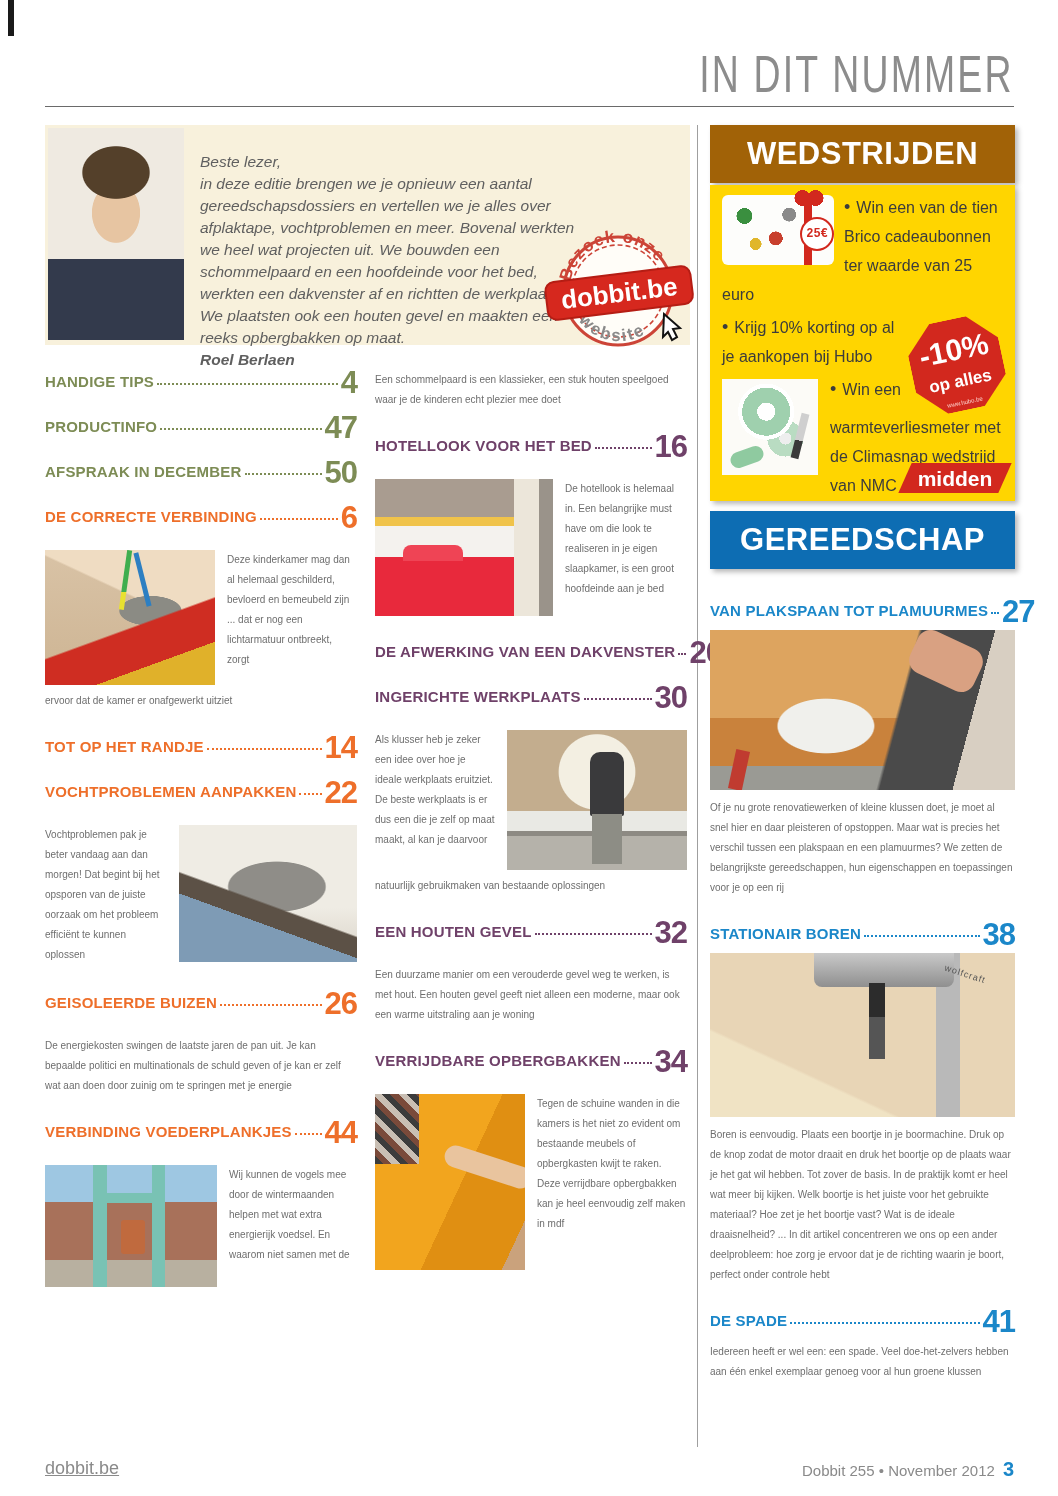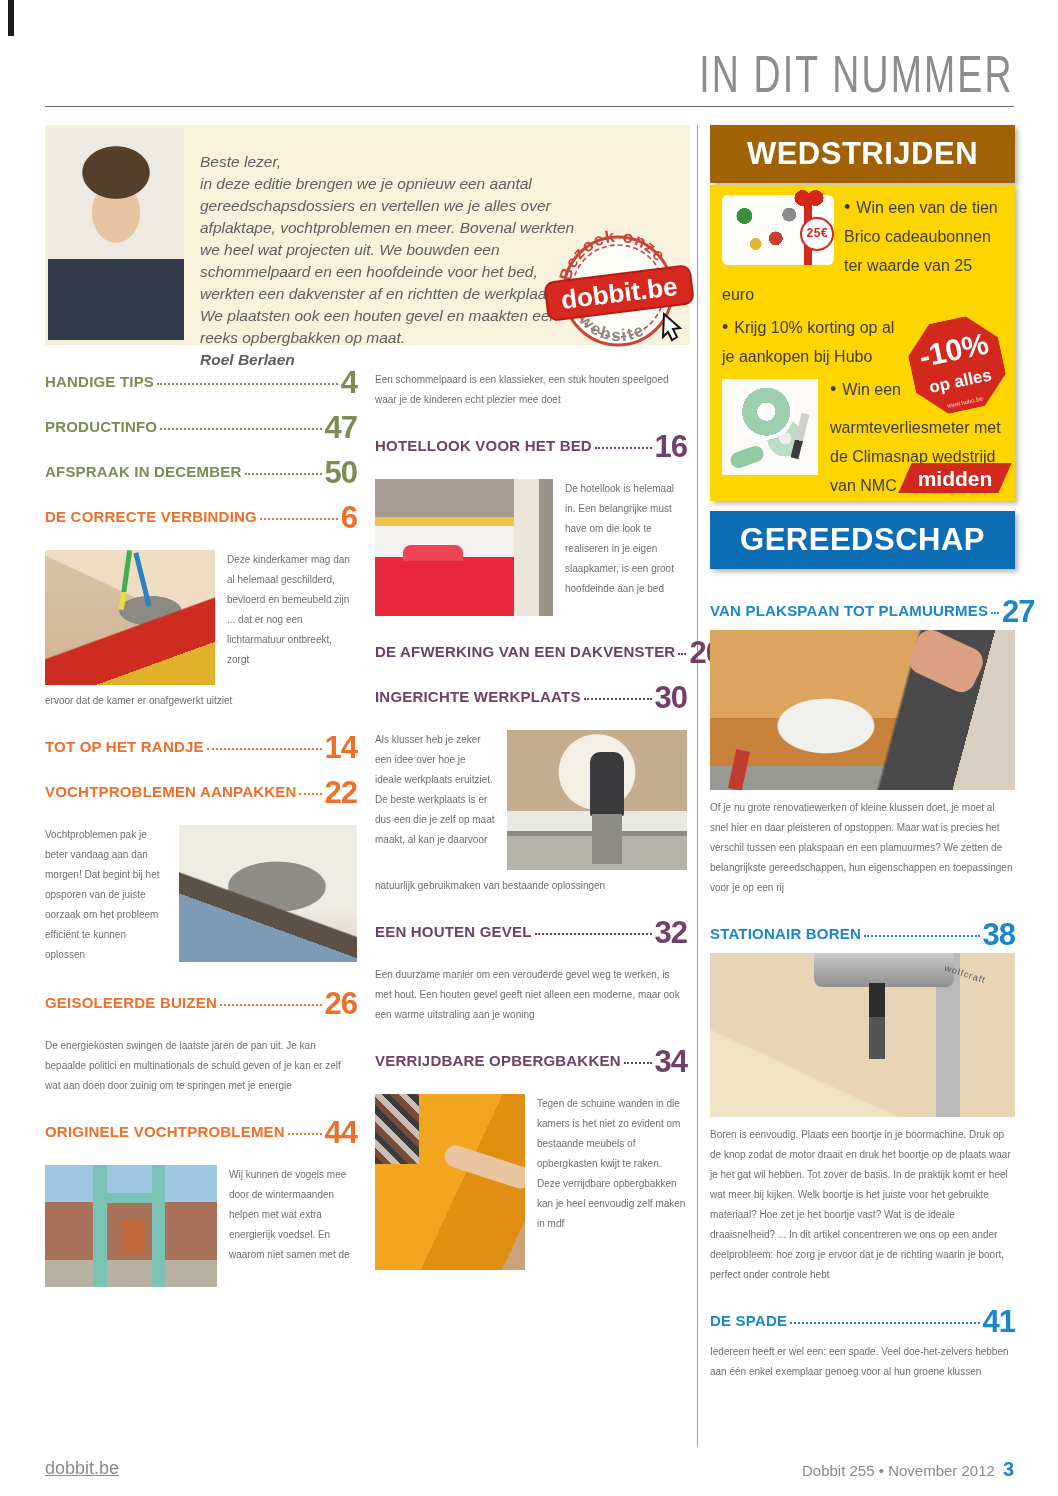--- a/index.html
+++ b/index.html
@@ -233,21 +233,21 @@
   </div>
 
   <div class="toc c-orange" style="margin-top:26px">
     <span class="t">GEISOLEERDE BUIZEN</span>
       <span class="d"></span>
       <span class="n">26</span>
   </div>
   <p class="p">De energiekosten swingen de laatste jaren de pan uit. Je kan bepaalde politici en multinationals de schuld geven of je kan er zelf wat aan doen door zuinig om te springen met je energie</p>
 
   <div class="toc c-orange">
-    <span class="t">ORIGINELE VOCHTPROBLEMEN</span>
+    <span class="t">VERBINDING VOEDERPLANKJES</span>
       <span class="d"></span>
       <span class="n">44</span>
   </div>
   <div class="figrow">
     <div class="ph ph-feeder"></div>
     <p class="p">Wij kunnen de vogels mee door de wintermaanden helpen met wat extra energierijk voedsel. En waarom niet samen met de</p>
   </div>
 
 </div>
 

